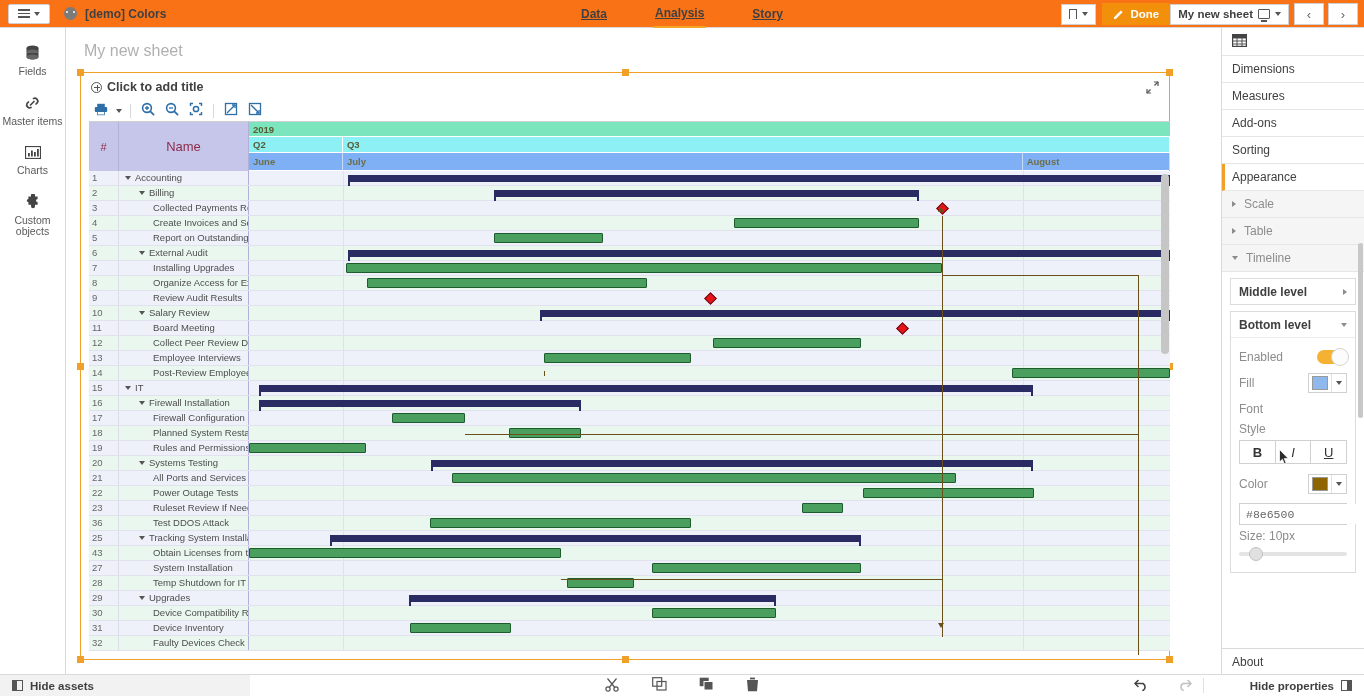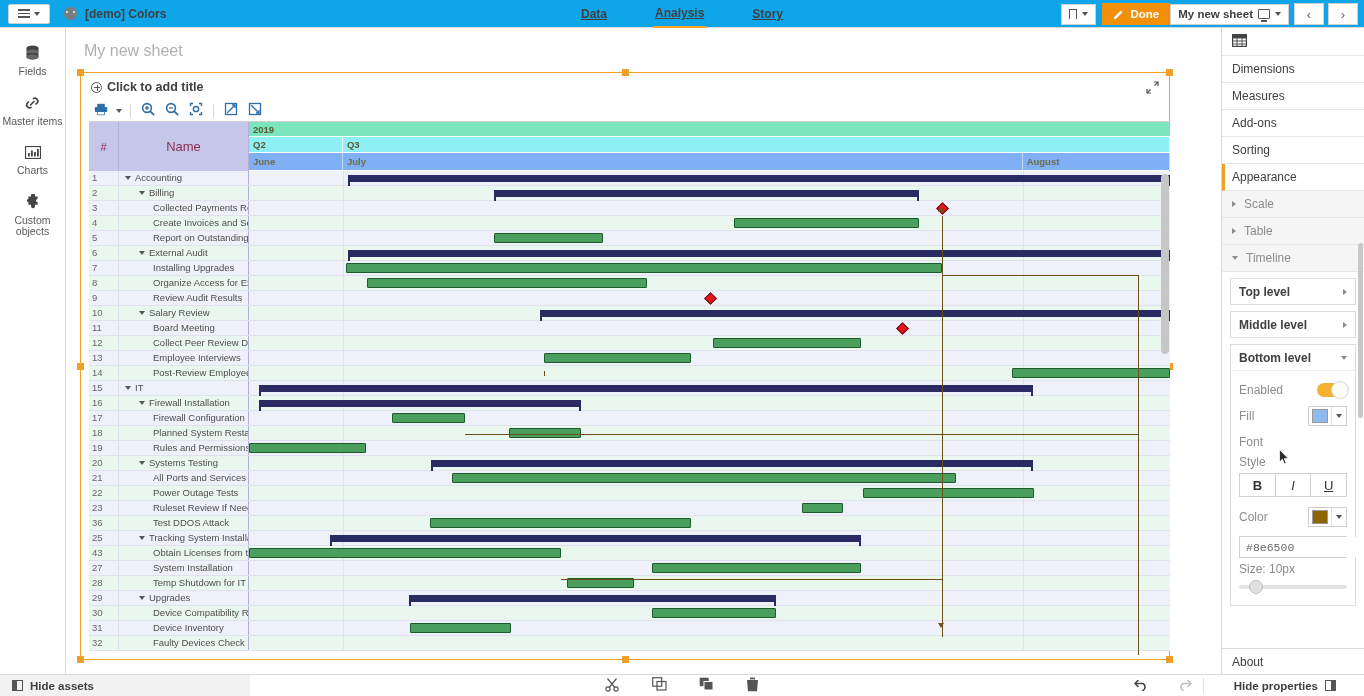--- a/index.html
+++ b/index.html
@@ -7,21 +7,21 @@
   body {
     width:1364px; height:696px;
     font-family:"Liberation Sans", sans-serif;
     font-size:12px; color:#595959;
     background:#ffffff; overflow:hidden;
     position:relative;
   }
 
   
   .topbar{ position:absolute; left:0; top:0; width:1364px; height:28px;
-           background:#0ea5e9; border-bottom:1px solid #d9d9d9; display:flex; align-items:center; }
+           background:#f97316; border-bottom:1px solid #d9d9d9; display:flex; align-items:center; }
   .hamburger{ margin-left:8px; width:42px; height:20px; border:1px solid #d0d0d0; border-radius:2px;
               display:flex; align-items:center; justify-content:center; gap:4px; background:#fff; cursor:pointer;}
   .ham-lines{ display:flex; flex-direction:column; gap:2px; }
   .ham-lines i{ display:block; width:12px; height:1.5px; background:#555; }
   .caret-dn{ width:0;height:0;border-left:3.5px solid transparent;border-right:3.5px solid transparent;border-top:4px solid #555; }
   .app-icon{ margin-left:14px; width:13px; height:13px; border-radius:50%; background:#7b7b7b; position:relative;}
   .app-icon::before{content:'';position:absolute;left:2px;top:4px;width:2px;height:2px;border-radius:50%;background:#fff;}
   .app-icon::after{content:'';position:absolute;right:2px;top:4px;width:2px;height:2px;border-radius:50%;background:#fff;}
   .app-title{ margin-left:8px; font-size:12px; font-weight:bold; color:#404040; }
 
@@ -186,21 +186,21 @@
   .hide-assets{ position:absolute; left:0; top:0; height:21px; width:250px; background:#f2f2f2;
                 display:flex; align-items:center; gap:7px; padding-left:12px; font-size:11.5px;
                 font-weight:bold; color:#404040; cursor:pointer;}
   .panel-ic{ width:11px;height:11px;border:1.6px solid #555; position:relative;}
   .panel-ic::after{content:'';position:absolute;left:0;top:0;bottom:0;width:4px;background:#555;}
   .panel-ic.r::after{ left:auto; right:0; }
   .bottom-tools{ position:absolute; left:0; top:0; width:1364px; height:21px; display:flex;
                  align-items:center; justify-content:center; gap:32px; pointer-events:none;}
   .bottom-tools > div{ pointer-events:auto; cursor:pointer; }
   .undo-redo{ position:absolute; right:172px; top:0; height:21px; display:flex; align-items:center; gap:26px;}
-  .hide-props{ position:absolute; right:16px; top:0; height:21px; display:flex; align-items:center;
+  .hide-props{ position:absolute; right:0; top:0; height:21px; display:flex; align-items:center;
                gap:7px; padding-right:12px; font-size:11.5px; font-weight:bold; color:#404040; cursor:pointer;}
   .vdiv{ position:absolute; right:160px; top:3px; width:1px; height:15px; background:#e0e0e0;}
 
   .cursor{ position:absolute; left:1279px; top:449px; width:11px; height:16px; z-index:50; }
 </style>
 </head>
 <body>
 
 <div class="topbar">
   <div class="hamburger">
@@ -722,26 +722,20 @@
   </div>
   <div class="p-sub">
     <span class="tri-r"></span>
     <span>Table</span>
   </div>
   <div class="p-sub">
     <span class="tri-d"></span>
     <span>Timeline</span>
   </div>
 
-  <div class="accbox">
-    <div class="acc-head">
-      <span>Top level</span>
-      <span class="tri-r"></span>
-    </div>
-  </div>
 
   <div class="accbox">
     <div class="acc-head">
       <span>Middle level</span>
       <span class="tri-r"></span>
     </div>
   </div>
 
   <div class="accbox">
     <div class="acc-head">

